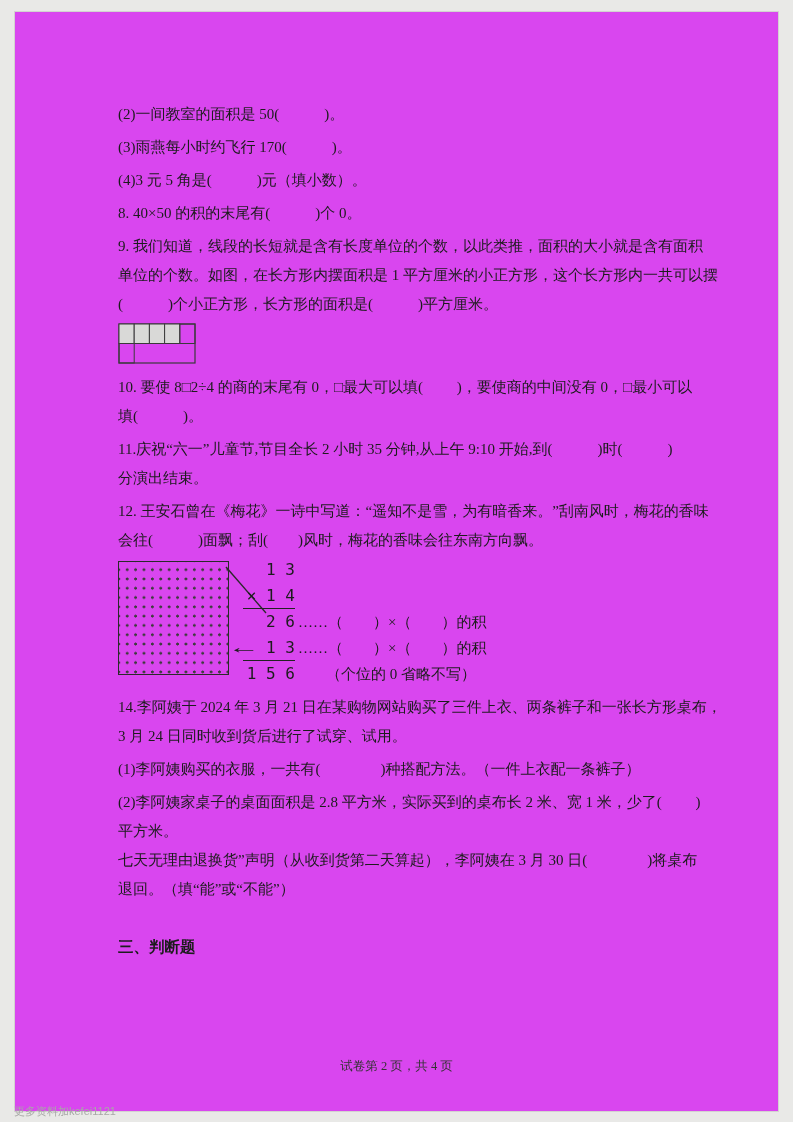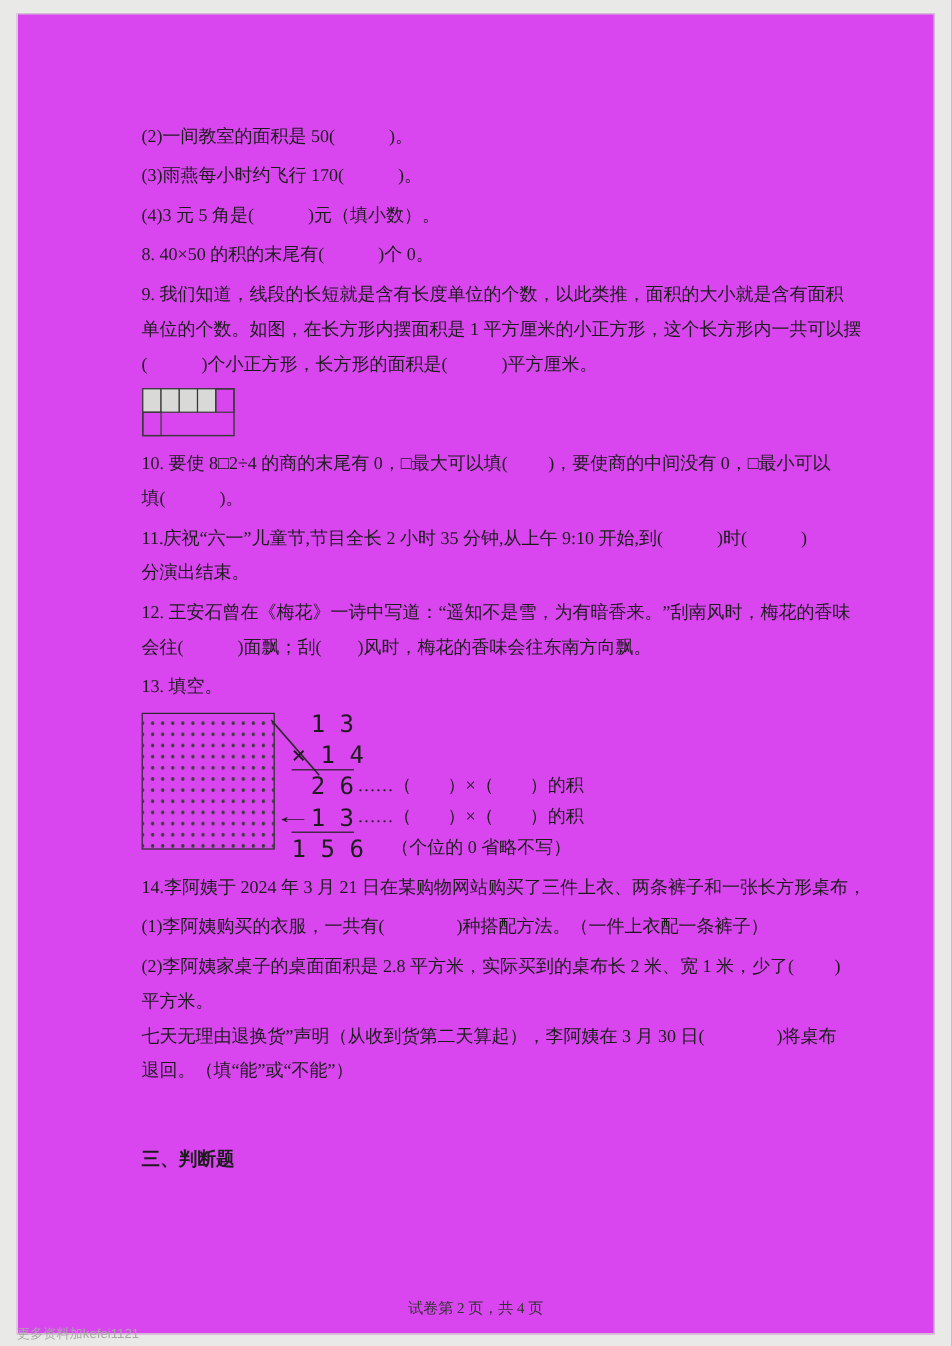--- a/index.html
+++ b/index.html
@@ -13,56 +13,56 @@
   .page {
     position:absolute; left:14px; top:11px; right:14px; bottom:10px;
     background:#d946ef; border:1px solid #d3d3d0;
   }
   .content { position:absolute; left:103px; top:88px; width:580px; }
   .line {
     white-space:pre; font-size:15px; height:29px; line-height:29px;
   }
   .qgap { margin-top:4px; }
   .bold { font-weight:bold; }
-  .section-title { margin-top:44px; font-size:15.5px; }
+  .section-title { margin-top:28px; font-size:15.5px; }
 
   
   .fig9 { height:46px; margin:4px 0 2px 0; }
 
   
   .fig13 { position:relative; height:132px; margin:2px 0 4px 0; }
   .dot-grid {
     position:absolute; left:0; top:4px; width:111px; height:114px;
     border:1.5px solid #2a2a2a;
     background-image:radial-gradient(circle, #3c3c3c 1.2px, transparent 1.7px);
     background-size:8.4px 9.3px;
     background-position:4px 3px;
   }
   .diag { position:absolute; left:105px; top:8px; }
   .mult { position:absolute; left:125px; top:0; width:52px; }
   .mrow {
     width:52px; text-align:right; white-space:pre;
     font-family:"DejaVu Sans Mono",monospace;
-    font-size:20px; height:26px; line-height:26px;
+    font-size:16px; height:26px; line-height:26px;
   }
   .mline { border-bottom:1.5px solid #222; }
   .arrowL {
     position:absolute; left:110px; top:78px; height:26px; line-height:26px;
     font-size:17px; transform:scaleX(1.9); transform-origin:left center;
   }
   .ann {
     position:absolute; left:180px; white-space:pre;
     font-size:15px; height:26px; line-height:26px;
   }
   .a1 { top:52px; }
   .a2 { top:78px; }
   .a3 { top:104px; left:208px; }
 
   .footer {
-    position:absolute; bottom:12px; left:0; width:100%;
+    position:absolute; bottom:36px; left:0; width:100%;
     text-align:center; font-size:12.5px; color:#333;font-family:Liberation Serif, serif;
   }
   .watermark {
     position:absolute; left:14px; bottom:3px;
     font-family:"Liberation Sans","DejaVu Sans",sans-serif;
     font-size:11px; color:#a8a8a6;
   }
 </style>
 </head>
 <body>
@@ -94,41 +94,41 @@
 
     <div class="line qgap">10. 要使 8□2÷4 的商的末尾有 0，□最大可以填(         )，要使商的中间没有 0，□最小可以</div>
     <div class="line">填(            )。</div>
 
     <div class="line qgap">11.庆祝“六一”儿童节,节目全长 2 小时 35 分钟,从上午 9:10 开始,到(            )时(            )</div>
     <div class="line">分演出结束。</div>
 
     <div class="line qgap">12. 王安石曾在《梅花》一诗中写道：“遥知不是雪，为有暗香来。”刮南风时，梅花的香味</div>
     <div class="line">会往(            )面飘；刮(        )风时，梅花的香味会往东南方向飘。</div>
 
-    <div class="line qgap">13. 填空。</div>
 
     <div class="fig13">
       <div class="dot-grid"></div>
       <svg class="diag" width="48" height="52" viewBox="0 0 48 52">
         <line x1="3" y1="2" x2="43" y2="48" stroke="#2a2a2a" stroke-width="1.4"></line>
       </svg>
       <div class="mult">
         <div class="mrow">1 3</div>
         <div class="mrow mline">× 1 4</div>
         <div class="mrow">2 6</div>
         <div class="mrow mline">1 3</div>
         <div class="mrow">1 5 6</div>
       </div>
       <div class="arrowL">←</div>
       <div class="ann a1">……（　　）×（　　）的积</div>
       <div class="ann a2">……（　　）×（　　）的积</div>
       <div class="ann a3">（个位的 0 省略不写）</div>
     </div>
 
     <div class="line">14.李阿姨于 2024 年 3 月 21 日在某购物网站购买了三件上衣、两条裤子和一张长方形桌布，</div>
+    <div class="line">3 月 24 日同时收到货后进行了试穿、试用。</div>
 
     <div class="line qgap">(1)李阿姨购买的衣服，一共有(                )种搭配方法。（一件上衣配一条裤子）</div>
 
     <div class="line qgap">(2)李阿姨家桌子的桌面面积是 2.8 平方米，实际买到的桌布长 2 米、宽 1 米，少了(         )</div>
     <div class="line">平方米。</div>
 
     <div class="line">七天无理由退换货”声明（从收到货第二天算起），李阿姨在 3 月 30 日(                )将桌布</div>
     <div class="line">退回。（填“能”或“不能”）</div>
 
     <div class="line bold section-title">三、判断题</div>

